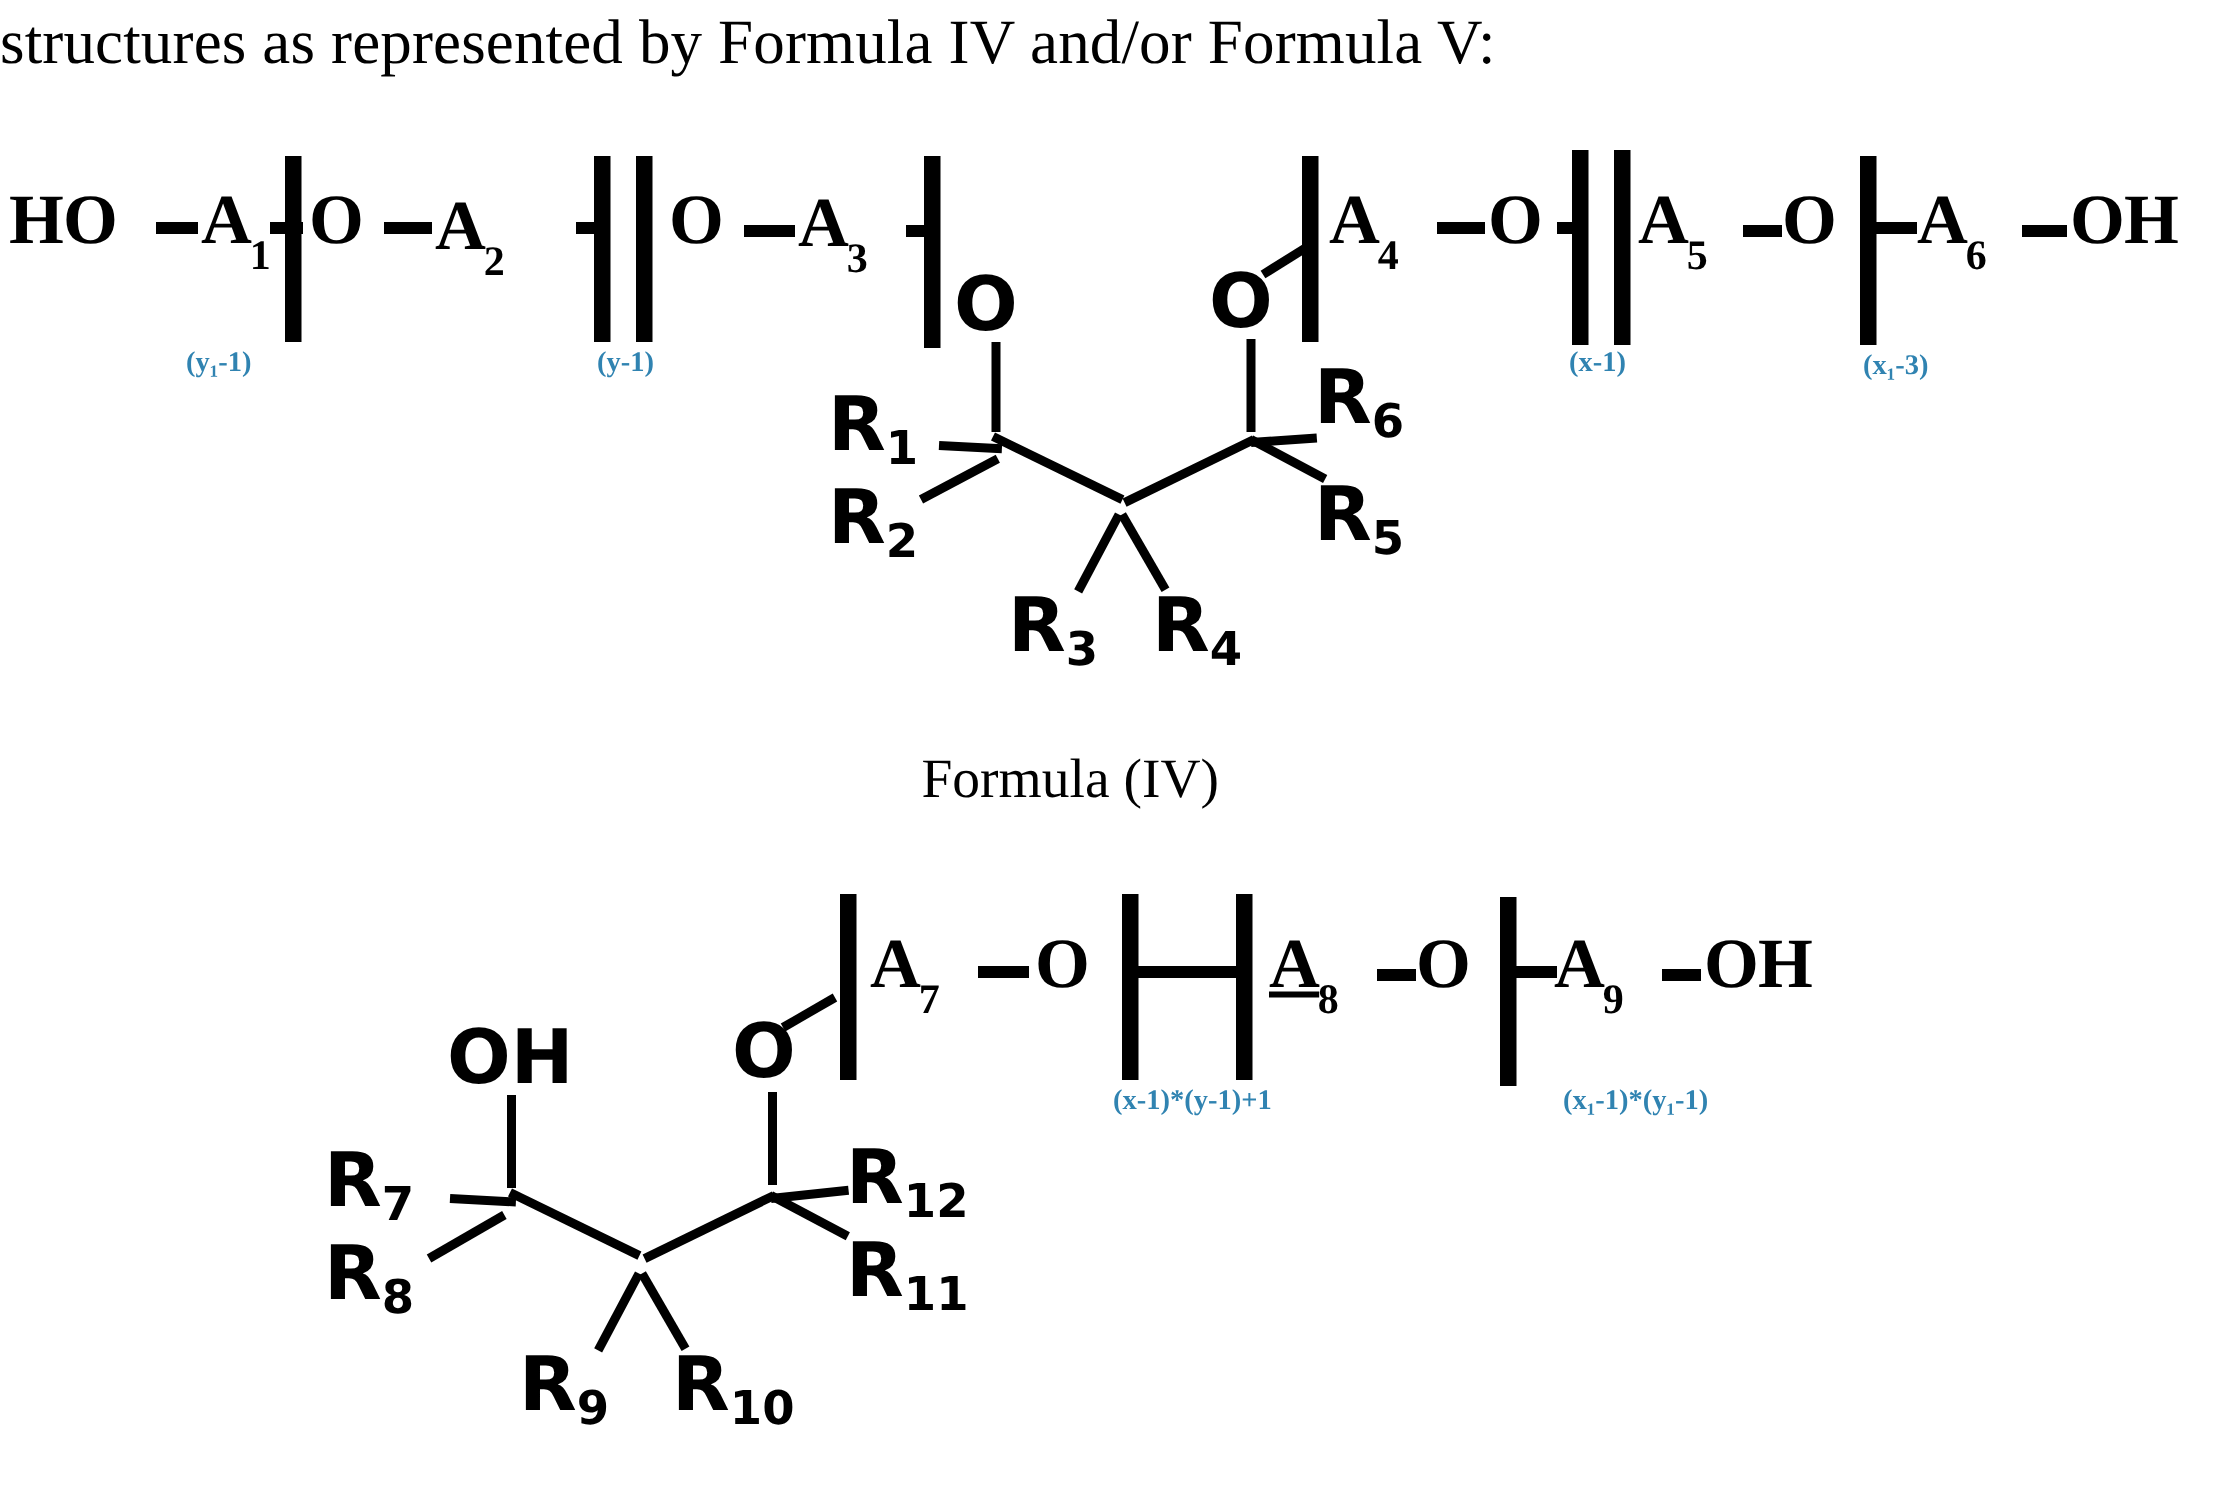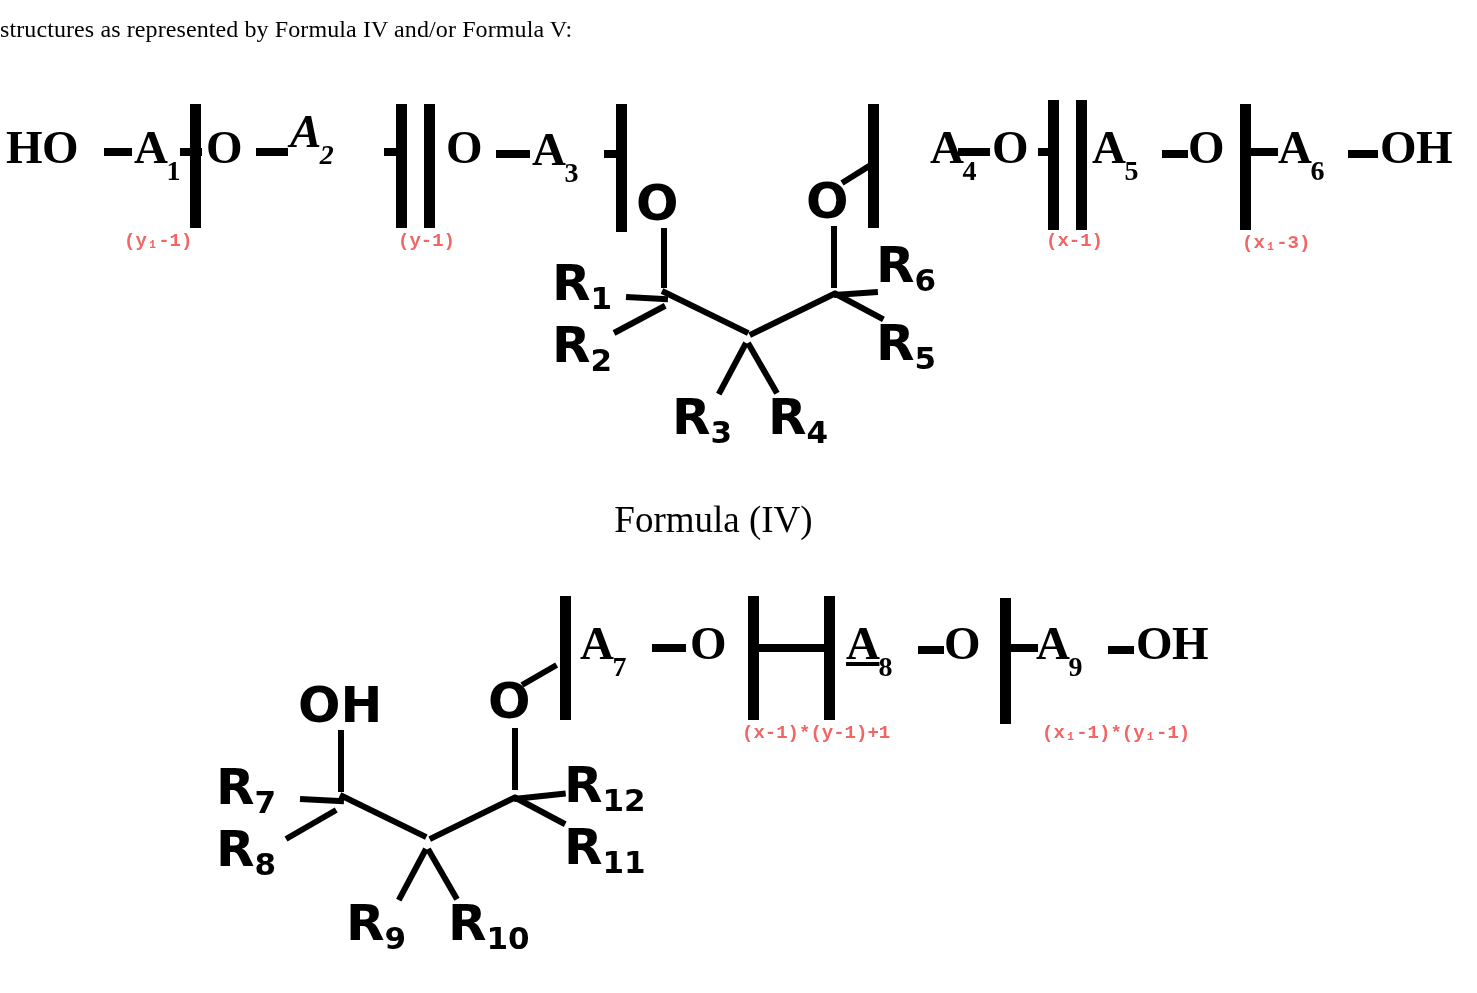--- a/index.html
+++ b/index.html
@@ -15,21 +15,21 @@
     font-family: "Liberation Serif", "DejaVu Serif", serif;
     color: #000000;
   }
 
   
   .body-text {
     position: absolute;
     left: 0px;
     top: 6px;
     width: 1477px;
-    font-size: 24px;
+    font-size: 42px;
     line-height: 46px;
     letter-spacing: 0.1px;
     white-space: nowrap;
   }
 
   .formula-caption {
     position: absolute;
     width: 1427px;
     text-align: center;
     font-size: 37px;
@@ -82,26 +82,26 @@
     background: #000;
   }
   
   .bracket {
     position: absolute;
     width: 11px;
     background: #000;
   }
   .subscript-note {
     position: absolute;
-    font-family: Liberation Mono, monospace;
+    font-family: Liberation Serif, serif;
     font-size: 19px;
     line-height: 19px;
     font-weight: bold;
     white-space: nowrap;
-    color: #ef4444;
+    color: #0369a1;
     opacity: 0.82;
   }
 
   
   .bond-d {
     position: absolute;
     height: 6px;
     background: #000;
     transform-origin: 0 50%;
   }
@@ -116,21 +116,21 @@
   <span class="atom" style="left:6px;  top:124px;">HO</span>
   <div class="bond-h" style="left:104px; top:148px; width:28px;"></div>
   <span class="atom" style="left:134px; top:124px;"><span>A</span><span class="sub">1</span></span>
 
   <div class="bracket" style="left:190px; top:104px; height:124px;"></div>
   <div class="bond-h" style="left:180px; top:148px; width:22px;"></div>
   <div class="subscript-note" style="left:124px; top:232px;">(y₁-1)</div>
 
   <span class="atom" style="left:206px; top:124px;">O</span>
   <div class="bond-h" style="left:256px; top:148px; width:32px;"></div>
-  <span class="atom" style="left:290px; top:108px;font-style:italic;"><span>A</span><span class="sub">2</span></span>
+  <span class="atom" style="left:290px; top:128px;"><span>A</span><span class="sub">2</span></span>
 
   <div class="bracket" style="left:396px; top:104px; height:124px;"></div>
   <div class="bracket" style="left:424px; top:104px; height:124px;"></div>
   <div class="bond-h" style="left:384px; top:148px; width:18px;"></div>
   <div class="subscript-note" style="left:398px; top:232px;">(y-1)</div>
 
   <span class="atom" style="left:446px; top:124px;">O</span>
   <div class="bond-h" style="left:496px; top:150px; width:34px;"></div>
   <span class="atom" style="left:532px; top:126px;"><span>A</span><span class="sub">3</span></span>
 
@@ -158,21 +158,21 @@
   <div class="bond-d" style="left:834px; top:290px; width:56px; transform:rotate(28deg);"></div>
 
   <div class="bond-d" style="left:836px; top:290px; width:96px; transform:rotate(154deg);"></div>
 
   <span class="rlabel" style="left:672px; top:392px;"><span>R</span><span class="sub">3</span></span>
   <span class="rlabel" style="left:768px; top:392px;"><span>R</span><span class="sub">4</span></span>
   <div class="bond-d" style="left:746px; top:340px; width:58px; transform:rotate(118deg);"></div>
   <div class="bond-d" style="left:748px; top:340px; width:58px; transform:rotate(60deg);"></div>
 
   <div class="bracket" style="left:868px; top:104px; height:124px;"></div>
-  <span class="atom" style="left:886px; top:124px;margin-left:44px;"><span>A</span><span class="sub">4</span></span>
+  <span class="atom" style="left:886px; top:124px;"><span>A</span><span class="sub">4</span></span>
   <div class="bond-h" style="left:958px; top:148px; width:32px;"></div>
   <span class="atom" style="left:992px; top:124px;">O</span>
 
   <div class="bracket" style="left:1048px; top:100px; height:130px;"></div>
   <div class="bracket" style="left:1076px; top:100px; height:130px;"></div>
   <div class="bond-h" style="left:1038px; top:148px; width:16px;"></div>
   <div class="subscript-note" style="left:1046px; top:232px;">(x-1)</div>
 
   <span class="atom" style="left:1092px; top:124px;"><span>A</span><span class="sub">5</span></span>
   <div class="bond-h" style="left:1162px; top:150px; width:26px;"></div>

